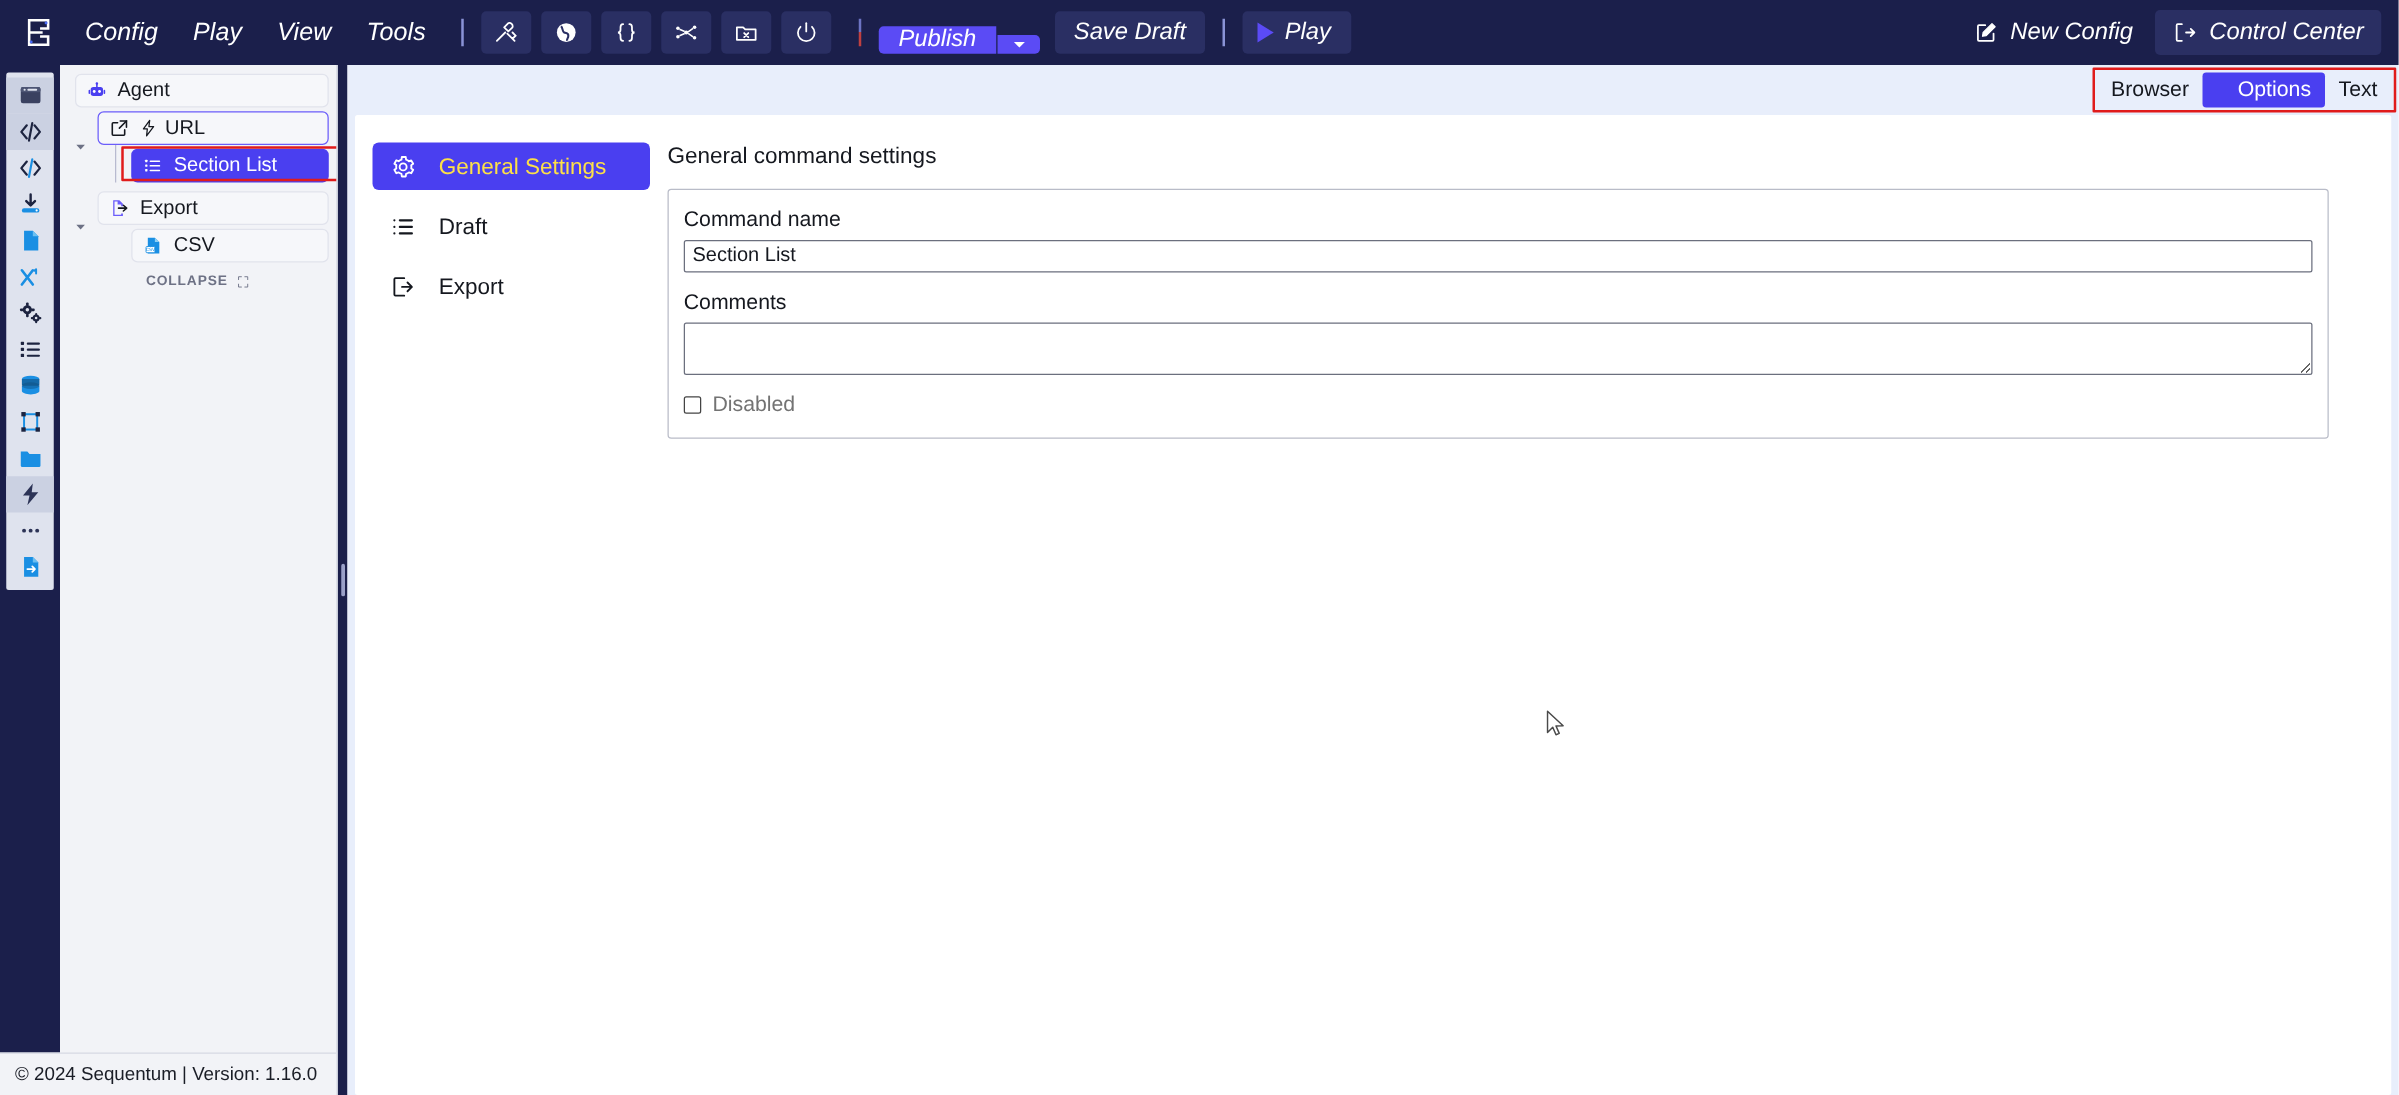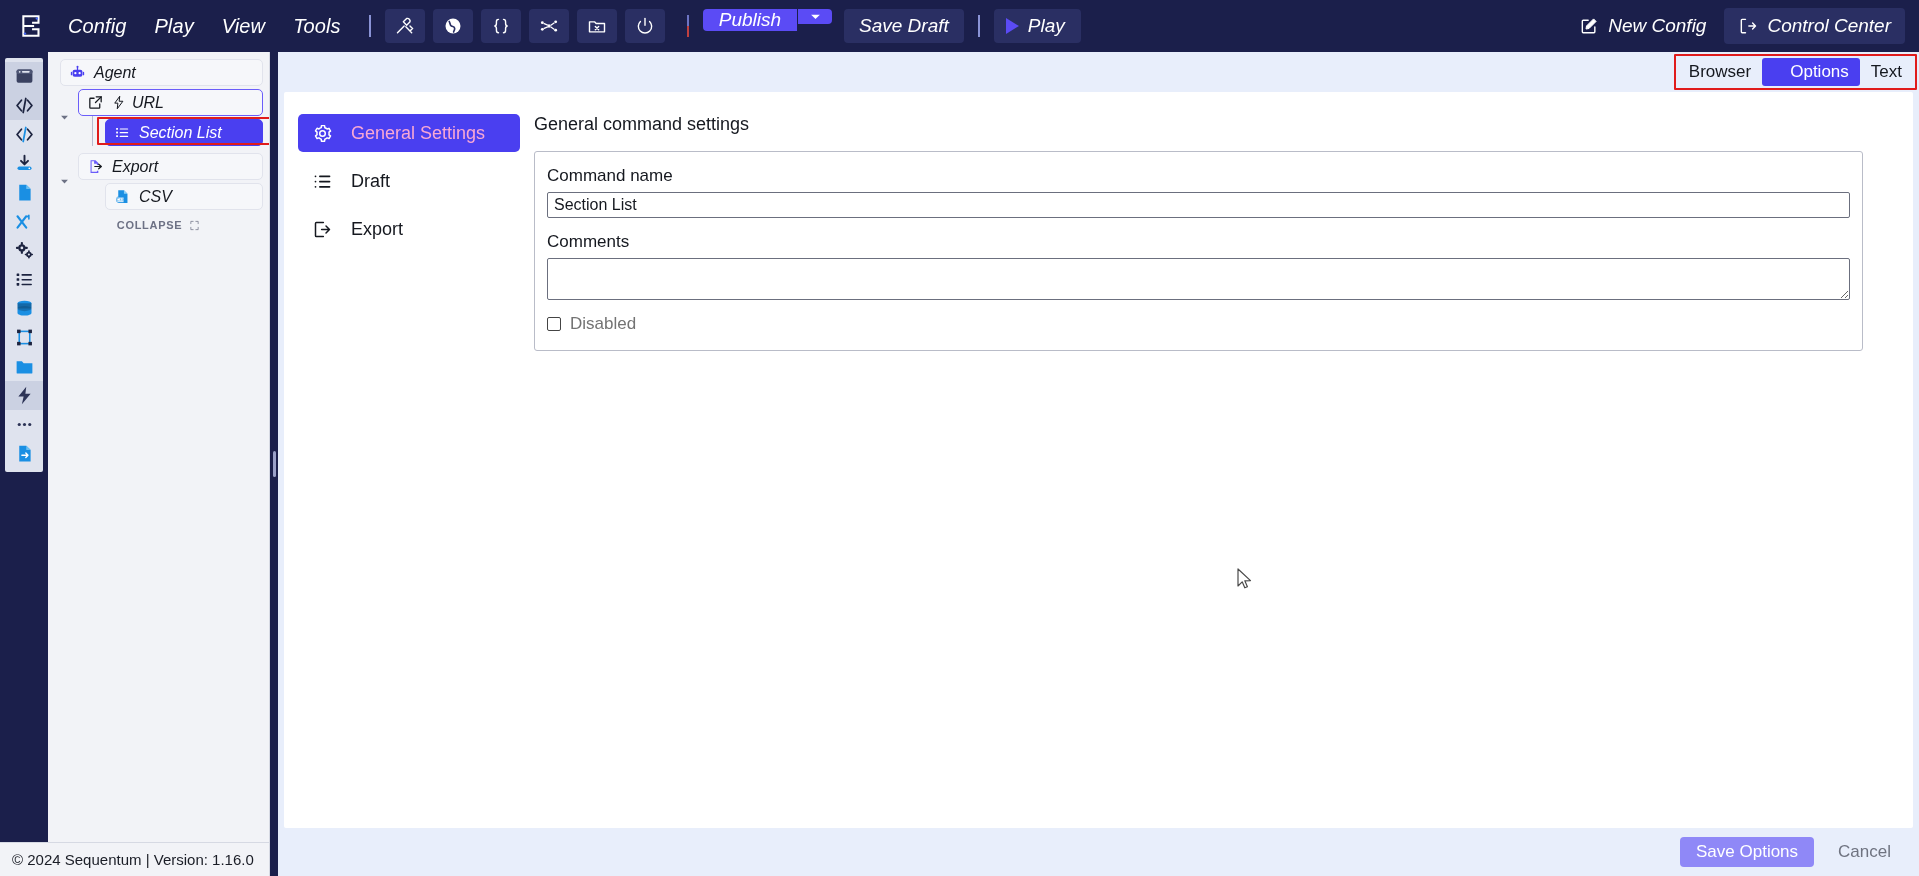--- a/index.html
+++ b/index.html
@@ -23,21 +23,21 @@
     white-space: nowrap; letter-spacing: .1px;
   }
   .tb-sep { width: 2px; height: 22px; background: #8a93d6; margin: 0 14px; flex: 0 0 2px; }
   .tb-sep.red { background: linear-gradient(to bottom,#6d74c4 0 50%, #c04040 50% 100%); }
   .icon-btn {
     width: 40px; height: 34px; background: #2a2f63; border-radius: 4px;
     display: flex; align-items: center; justify-content: center;
     margin-right: 8px; cursor: pointer;
   }
   .icon-btn svg { width: 20px; height: 20px; stroke: #ffffff; fill: none; stroke-width: 1.7; }
-  .publish-group { display: flex; align-items: flex-start; height: 34px; margin-right: 12px; }
+  .publish-group { display: flex; align-items: flex-end; height: 34px; margin-right: 12px; }
   .publish-main {
     background: #5b4bf5; color: #fff; font-size: 19px; padding: 0 16px;
     display: flex; align-items: center; border-radius: 4px 0 0 4px; cursor: pointer;
   }
   .publish-div { width: 1px; background: #ffffff; }
   .publish-caret {
     background: #5b4bf5; width: 34px; border-radius: 0 4px 4px 0;
     display: flex; align-items: center; justify-content: center; cursor: pointer;
   }
   .publish-caret svg { width: 15px; height: 15px; fill: #ffffff; }
@@ -83,21 +83,21 @@
   
   .tree-panel {
     width: 222px; flex: 0 0 222px; background: #f2f3f7;
     border-right: 1px solid #d6d9e3; display: flex; flex-direction: column;
     position: relative;
   }
   .tree-scroll { flex: 1; overflow: hidden; padding-top: 4px; }
   .tnode {
     display: flex; align-items: center; height: 27px; margin: 3px 6px 0 6px;
     background: #f6f7fa; border: 1px solid #e1e3ec; border-radius: 5px;
-    padding: 0 6px; font-size: 16px; color: #15181f; cursor: pointer; position: relative; font-style: italic;
+    padding: 0 6px; font-size: 16px; color: #15181f; cursor: pointer; position: relative;
   }
   .tnode .tico { width: 20px; height: 18px; margin-right: 7px; display: flex; align-items: center; justify-content: center; flex: 0 0 20px; }
   .tnode .tico svg { width: 17px; height: 17px; }
   .tnode .tico2 { width: 17px; margin-right: 5px; margin-left: -2px; display:flex; align-items:center; justify-content:center; flex:0 0 17px;}
   .tnode .tico2 svg { width: 15px; height: 15px; }
   .row { display: flex; align-items: center; }
   .caret {
     width: 16px; flex: 0 0 16px; display: flex; align-items: center; justify-content: center;
     cursor: pointer; margin-left: 8px;
   }
@@ -150,21 +150,21 @@
 
   .panel {
     flex: 1; background: #ffffff; margin: 0 6px 0 6px; border-radius: 2px;
     display: flex; min-height: 0; position: relative;
   }
   .nav-col { width: 250px; flex: 0 0 250px; padding: 22px 14px 0 14px; }
   .nav-item {
     display: flex; align-items: center; gap: 18px; height: 38px; padding: 0 14px;
     border-radius: 5px; font-size: 18px; color: #15181f; cursor: pointer; margin-bottom: 10px;
   }
-  .nav-item.active { background: #4a3ff0; color: #f9a8d4; }
+  .nav-item.active { background: #4a3ff0; color: #fde047; }
   .nav-item svg { width: 21px; height: 21px; fill: none; stroke-width: 1.7; }
   .nav-item.active svg { stroke: #ffffff; }
   .nav-item:not(.active) svg { stroke: #15181f; }
 
   .content-col { flex: 1; padding: 22px 50px 0 0; min-width: 0; }
   .section-title { font-size: 18px; color: #15181f; margin-bottom: 16px; }
   .fieldset {
     border: 1px solid #b9bcc8; border-radius: 3px; padding: 14px 12px 16px 12px;
     background: #fff;
   }
@@ -590,19 +590,15 @@
               <div class="chk-label">Disabled</div>
             </div>
           </div>
         </div>
 
         <svg class="cursor" style="left:953px; top:476px;" width="16" height="22" viewBox="0 0 16 22">
           <path d="M1 1l0 17 4.2-4.2 2.6 6 2.6-1.1-2.6-5.9 5.7-.2z" fill="#ffffff" stroke="#4a4a4a" stroke-width="1.2" stroke-linejoin="round"></path>
         </svg>
       </div>
 
-      <div class="footer-actions">
-        <button class="btn-primary">Save Options</button>
-        <button class="btn-ghost">Cancel</button>
-      </div>
     </div>
   </div>
 </div>
 
 </body></html>

